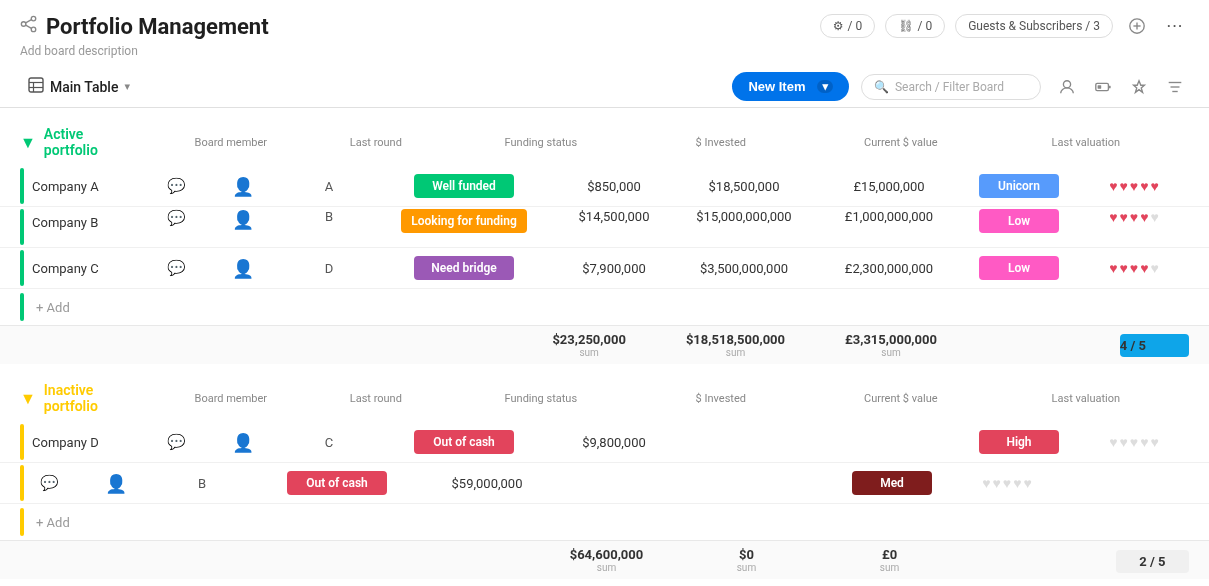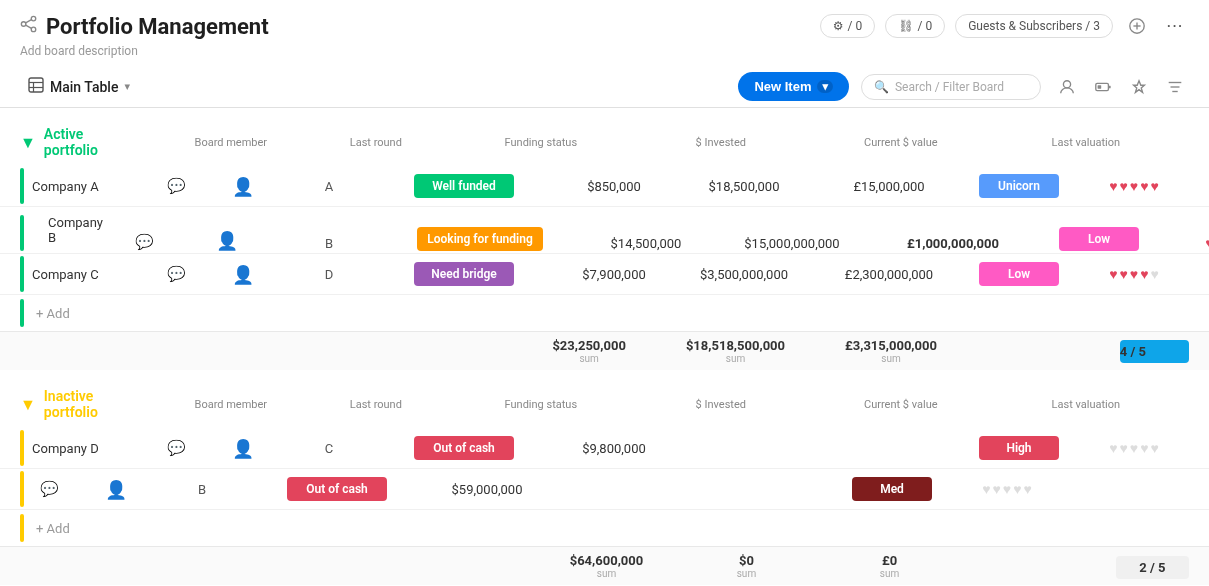--- a/index.html
+++ b/index.html
@@ -12,21 +12,21 @@
     .board-desc { padding: 0 20px 8px 20px; font-size: 12px; color: #999; }
     .header-right { display: flex; align-items: center; gap: 10px; }
     .header-pill { display: flex; align-items: center; gap: 4px; border: 1px solid #ddd; border-radius: 20px; padding: 4px 12px; font-size: 12px; color: #555; cursor: pointer; }
     .guests-pill { border: 1px solid #ddd; border-radius: 20px; padding: 4px 12px; font-size: 12px; color: #555; cursor: pointer; }
     .icon-btn { width: 28px; height: 28px; display: flex; align-items: center; justify-content: center; cursor: pointer; color: #555; border-radius: 4px; }
 
     
     .toolbar { display: flex; align-items: center; padding: 6px 20px; border-bottom: 1px solid #e0e0e0; gap: 12px; }
     .main-table-btn { display: flex; align-items: center; gap: 6px; font-size: 14px; font-weight: 500; color: #1f1f1f; cursor: pointer; padding: 4px 8px; border-radius: 4px; }
     .spacer { flex: 1; }
-    .new-item-btn { background: #0073ea; color: #fff; border: none; border-radius: 20px; padding: 7px 16px; font-size: 13px; font-weight: 600; cursor: pointer; display: flex; align-items: center; gap: 6px; }
+    .new-item-btn { background: #0073ea; color: #fff; border: none; border-radius: 20px; padding: 7px 16px; font-size: 13px; font-weight: 600; cursor: pointer; display: flex; align-items: center; gap: 12px; }
     .new-item-btn .chevron { background: rgba(0,0,0,0.15); border-radius: 10px; padding: 0 5px; font-size: 11px; }
     .search-box { display: flex; align-items: center; border: 1px solid #ddd; border-radius: 20px; padding: 5px 12px; gap: 6px; font-size: 12px; color: #aaa; width: 180px; cursor: text; }
     .toolbar-icons { display: flex; align-items: center; gap: 8px; }
 
     
     .section { margin: 10px 0; }
     .section-header { display: flex; align-items: center; gap: 8px; padding: 8px 20px; font-size: 14px; font-weight: 600; }
     .section-header.active { color: #00c875; }
     .section-header.inactive { color: #ffcb00; }
     .section-toggle { font-size: 16px; cursor: pointer; }
@@ -190,21 +190,21 @@
       <div style="width:110px; text-align:center; flex-shrink:0;">
         <div class="hearts">
             <span class="heart-filled">♥</span>
             <span class="heart-filled">♥</span>
             <span class="heart-filled">♥</span>
             <span class="heart-filled">♥</span>
             <span class="heart-filled">♥</span>
           </div>
       </div>
     </div>
-      <div style="display: flex; align-items: flex-end; padding: 2px 20px; border-bottom: 1px solid rgb(240, 240, 240); gap: 16px;">
+      <div style="display: flex; align-items: flex-start; padding: 2px 20px; border-bottom: 1px solid rgb(240, 240, 240);">
       <div style="width:4px; min-height:36px; background:#00c875; border-radius:2px; margin-right:4px; flex-shrink:0;"></div>
       <div style="width:180px; display:flex; align-items:center; gap:6px; padding: 6px 4px;">
         <span style="font-size:13px; color:#333;">Company B</span>
       </div>
       <div style="width:44px; text-align:center; flex-shrink:0;">
         <span style="color:#c0c0c0; font-size:15px;">💬</span>
       </div>
       <div style="width:90px; text-align:center; flex-shrink:0;">
         <span style="color:#c0c0c0; font-size:18px;">👤</span>
       </div>
@@ -213,21 +213,21 @@
       </div>
       <div style="width:130px; text-align:center; flex-shrink:0; margin: 0 30px;">
         <span class="status-badge bg-orange">Looking for funding</span>
       </div>
       <div style="width:110px; text-align:center; flex-shrink:0;">
         <span style="font-size:13px;">$14,500,000</span>
       </div>
       <div style="width:130px; text-align:center; flex-shrink:0; margin: 0 10px;">
         <span style="font-size:13px;">$15,000,000,000</span>
       </div>
-      <div style="width:120px; text-align:center; flex-shrink:0; margin: 0 10px; font-weight: bold;">
+      <div style="width:120px; text-align:center; flex-shrink:0; margin: 0 10px;">
         <span style="font-size:13px;">£1,000,000,000</span>
       </div>
       <div style="width:100px; text-align:center; flex-shrink:0; margin: 0 10px;">
         <span class="risk-badge risk-pink">Low</span>
       </div>
       <div style="width:110px; text-align:center; flex-shrink:0;">
         <div class="hearts">
             <span class="heart-filled">♥</span>
             <span class="heart-filled">♥</span>
             <span class="heart-filled">♥</span>

